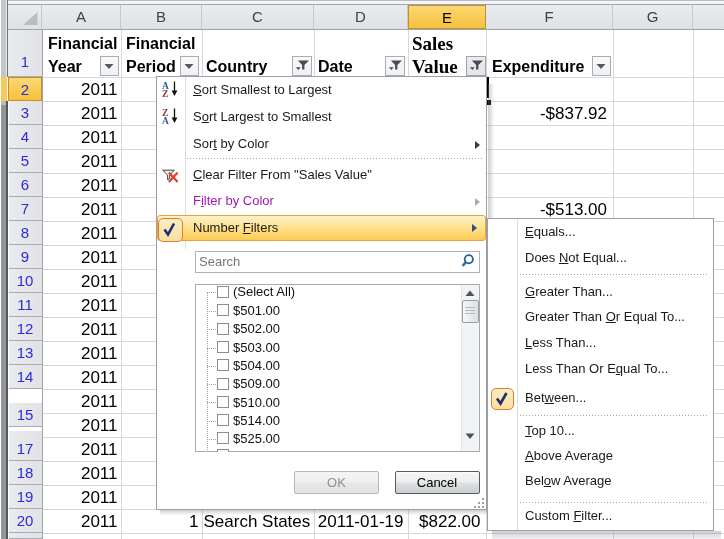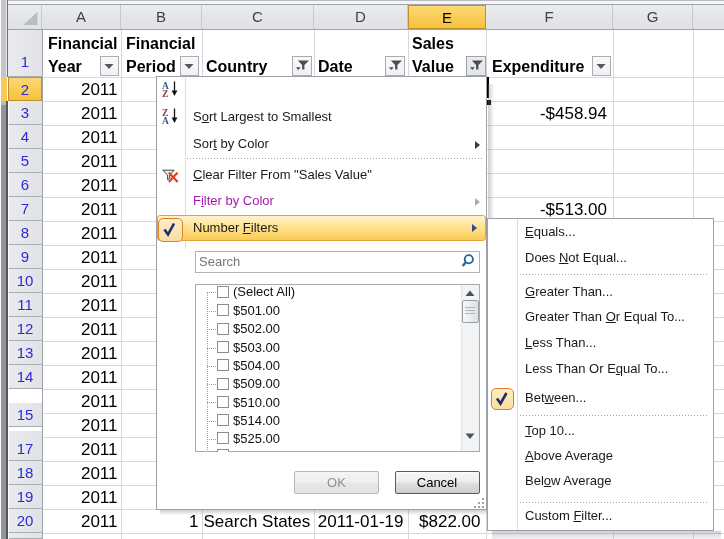--- a/index.html
+++ b/index.html
@@ -99,21 +99,21 @@
   <div class="gridh" style="left:43px;top:437px;width:681px;"></div>
   <div class="gridh" style="left:43px;top:461px;width:681px;"></div>
   <div class="gridh" style="left:43px;top:485px;width:681px;"></div>
   <div class="gridh" style="left:43px;top:509px;width:681px;"></div>
   <div class="gridh" style="left:43px;top:533px;width:681px;"></div>
 
   <div class="cell" style="left:48px;top:32px;font-weight:bold;font-size:16px;line-height:23px;">Financial<br>Year</div>
   <div class="cell" style="left:126px;top:32px;font-weight:bold;font-size:16px;line-height:23px;">Financial<br>Period</div>
   <div class="cell" style="left:206px;top:55px;font-weight:bold;font-size:16px;line-height:23px;">Country</div>
   <div class="cell" style="left:318px;top:55px;font-weight:bold;font-size:16px;line-height:23px;">Date</div>
-  <div class="cell" style="left:412px;top:32px;font-weight:bold;font-size:16px;line-height:23px;">Sales<br>Value</div>
+  <div class="cell" style="left:412px;top:32px;font-weight:bold;font-size:19px;line-height:23px;font-family:Liberation Serif, serif;">Sales<br>Value</div>
   <div class="cell" style="left:492px;top:55px;font-weight:bold;font-size:16px;line-height:23px;">Expenditure</div>
 
   <div class="fbtn" style="left:99.5px;"><svg width="17" height="18">
         <polygon points="3.5,7 12.5,7 8,12" fill="#55585C"></polygon>
       </svg></div>
   <div class="fbtn" style="left:180px;"><svg width="17" height="18">
         <polygon points="3.5,7 12.5,7 8,12" fill="#55585C"></polygon>
       </svg></div>
   <div class="fbtn" style="left:292px;width:20px;"><svg width="18" height="18">
         <polygon points="4.9,3.5 16,3.5 11.4,8 11.4,12.6 9.1,12.6 9.1,8" fill="#4A4D52"></polygon>
@@ -143,35 +143,36 @@
   <div class="cell num" style="top:296px;">2011</div>
   <div class="cell num" style="top:320px;">2011</div>
   <div class="cell num" style="top:344px;">2011</div>
   <div class="cell num" style="top:368px;">2011</div>
   <div class="cell num" style="top:392px;">2011</div>
   <div class="cell num" style="top:416px;">2011</div>
   <div class="cell num" style="top:440px;">2011</div>
   <div class="cell num" style="top:464px;">2011</div>
   <div class="cell num" style="top:488px;">2011</div>
   <div class="cell num" style="top:512px;">2011</div>
-  <div class="cell" style="right:117px;top:104px;">-$458.94</div>
+  <div class="cell" style="right:117px;top:104px;">-$837.92</div>
   <div class="cell" style="right:117px;top:200px;">-$513.00</div>
   <div class="cell" style="left:189px;top:512px;">1</div>
   <div class="cell" style="left:203.5px;top:512px;">Search States</div>
   <div class="cell" style="right:320.5px;top:512px;">2011-01-19</div>
   <div class="cell" style="right:243.5px;top:512px;">$822.00</div>
 
   <div class="abs" style="left:486px;top:77px;width:2.5px;height:21px;background:#000"></div>
   <div class="abs" style="left:485.5px;top:99.5px;width:5px;height:5px;background:#000"></div>
 
   <div class="abs" style="left:488px;top:84px;width:6px;height:427px;background:linear-gradient(90deg,rgba(125,125,138,0.38),rgba(125,125,138,0.02));"></div>
   <div class="abs" style="left:160px;top:510px;width:333px;height:5px;background:linear-gradient(rgba(125,125,138,0.38),rgba(125,125,138,0.02));"></div>
   <div class="abs" style="left:156px;top:76px;width:331px;height:434px;background:#FFF;border:1px solid #9D9FA3;"></div>
   <div class="abs" style="left:185px;top:77px;width:1px;height:172px;background:#DDDDDF"></div>
 
+  <div class="mi" style="top:82px;"><u>S</u>ort Smallest to Largest</div>
   <div class="mi" style="top:109px;">S<u>o</u>rt Largest to Smallest</div>
   <div class="mi" style="top:136px;">Sor<u>t</u> by Color</div>
   <div class="abs" style="left:187px;top:158px;width:295px;height:1px;background:repeating-linear-gradient(90deg,#A6A6A6 0 1px,transparent 1px 3px);"></div>
   <div class="mi" style="top:167px;"><u>C</u>lear Filter From "Sales Value"</div>
   <div class="mi" style="top:192.5px;color:#a21caf;">F<u>i</u>lter by Color</div>
   <div class="abs" style="left:156.5px;top:215px;width:329.5px;height:25.5px;border:1px solid #E8A33B;border-radius:3px;background:linear-gradient(#FDF2CC,#FFDF85 55%,#F9CB55);"></div>
   <div class="mi" style="top:219.5px;">Number <u>F</u>ilters</div>
   <div class="abs" style="left:158px;top:218px;width:25px;height:24px;border:1.5px solid #E07F26;border-radius:5px;background:linear-gradient(#FBEDC4,#F7DFA0);"></div>
   <svg class="abs" style="left:158px;top:218px;" width="25" height="24">
       <polyline points="6.5,11.5 10,16.5 16,5.5" fill="none" stroke="#252C6E" stroke-width="2.6"></polyline>

